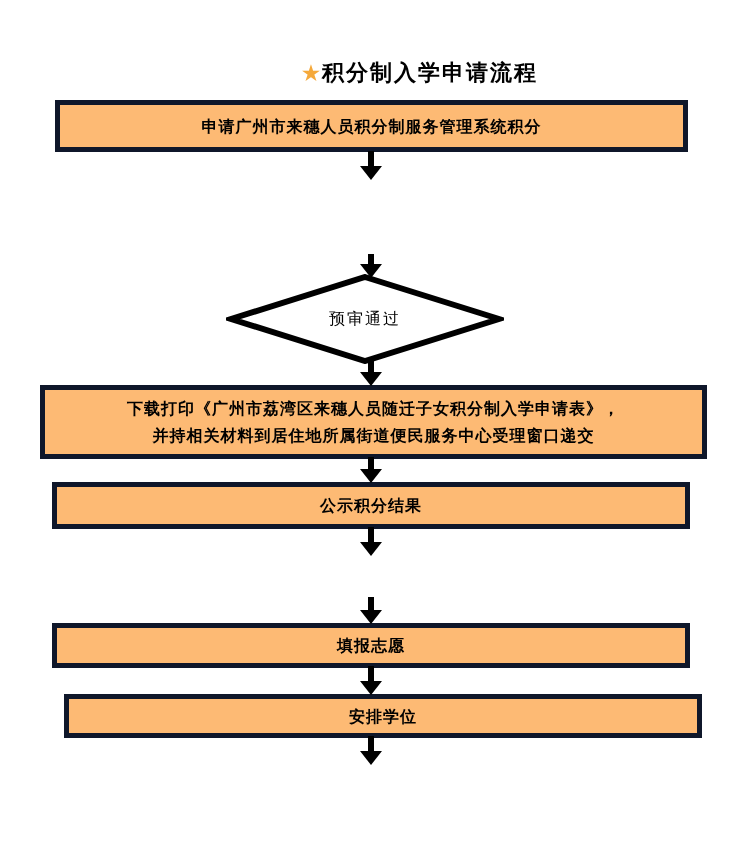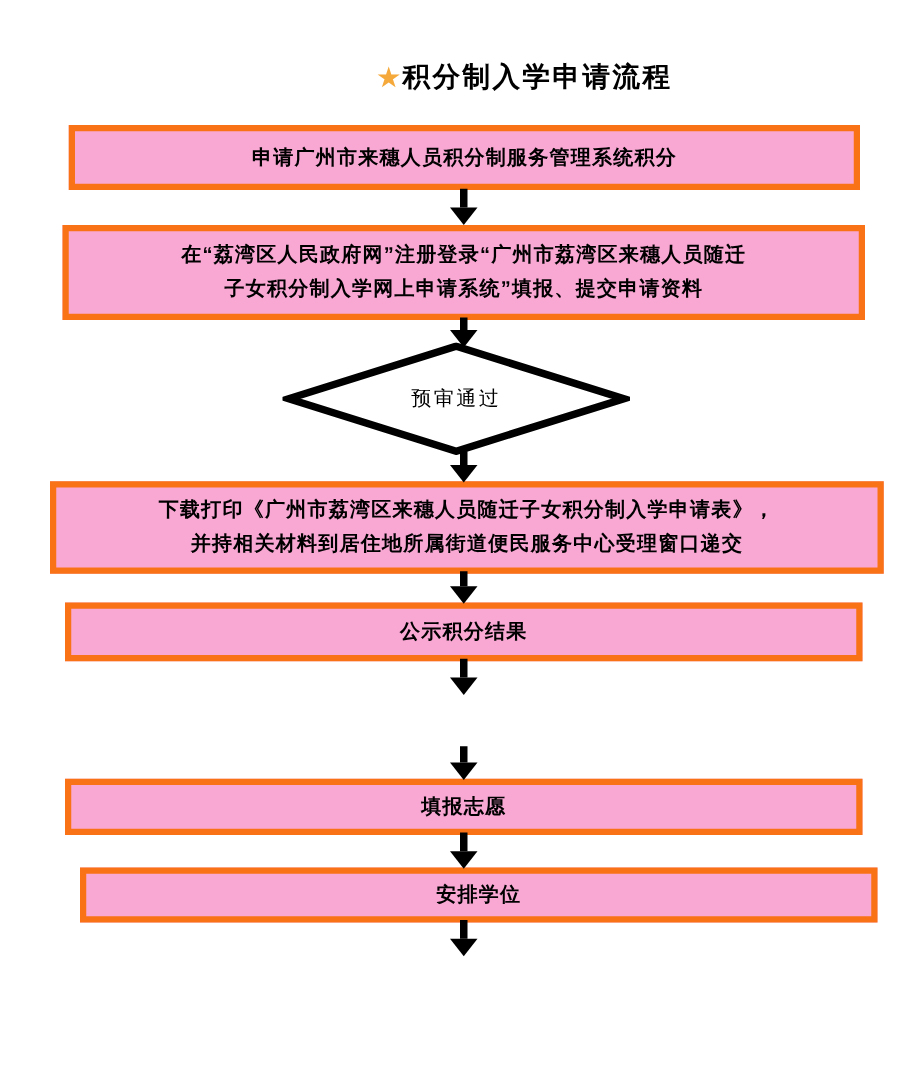--- a/index.html
+++ b/index.html
@@ -7,35 +7,35 @@
     position: relative;
     width: 739px;
     height: 861px;
     background: #ffffff;
     font-family: "Liberation Sans", sans-serif;
     color: #000;
     overflow: hidden;
   }
   .page-title {
     position: absolute;
-    top: 47px;
+    top: 58px;
     left: 101px;
     width: 638px;
     text-align: center;
     font-size: 22px;
     font-weight: bold;
     letter-spacing: 2px;
     white-space: nowrap;
   }
   .page-title .star { font-size: 20px; letter-spacing: 0; margin-right: 2px; }
   .flow-box {
     position: absolute;
     box-sizing: border-box;
-    border: 5px solid #f97316;
-    background: #f9a8d4;
+    border: 5px solid #0f172a;
+    background: #fdba74;
     display: flex;
     align-items: center;
     justify-content: center;
     text-align: center;
     font-weight: bold;
     font-size: 16px;
   }
   .flow-box .label {
     white-space: pre-line;
     line-height: 27px;
@@ -105,24 +105,20 @@
 
   <div class="flow-box box-1">
     <span class="label">申请广州市来穗人员积分制服务管理系统积分</span>
   </div>
 
   <div class="flow-arrow arr-1">
     <div class="arrow-shaft"></div>
     <div class="arrow-head"></div>
   </div>
 
-  <div class="flow-box box-2">
-    <span class="label">在“荔湾区人民政府网”注册登录“广州市荔湾区来穗人员随迁
-子女积分制入学网上申请系统”填报、提交申请资料</span>
-  </div>
 
   <div class="flow-arrow arr-2">
     <div class="arrow-shaft"></div>
     <div class="arrow-head"></div>
   </div>
 
   <div class="diamond-wrap">
     <svg width="278" height="90" viewBox="0 0 278 90">
       <polygon points="139,3 273,45 139,87 5,45" fill="#ffffff" stroke="#000000" stroke-width="6"></polygon>
     </svg>

